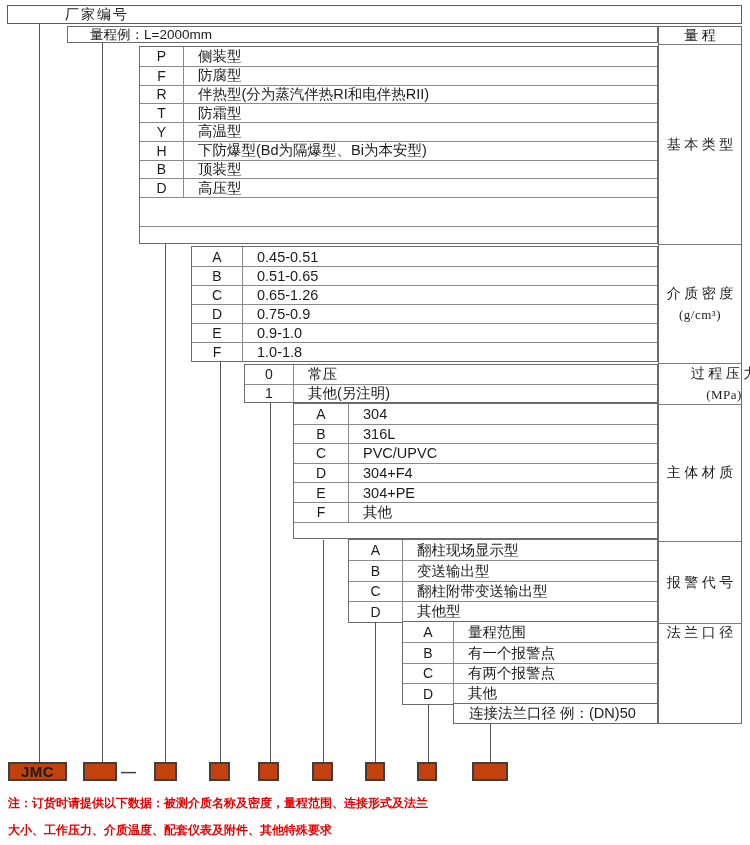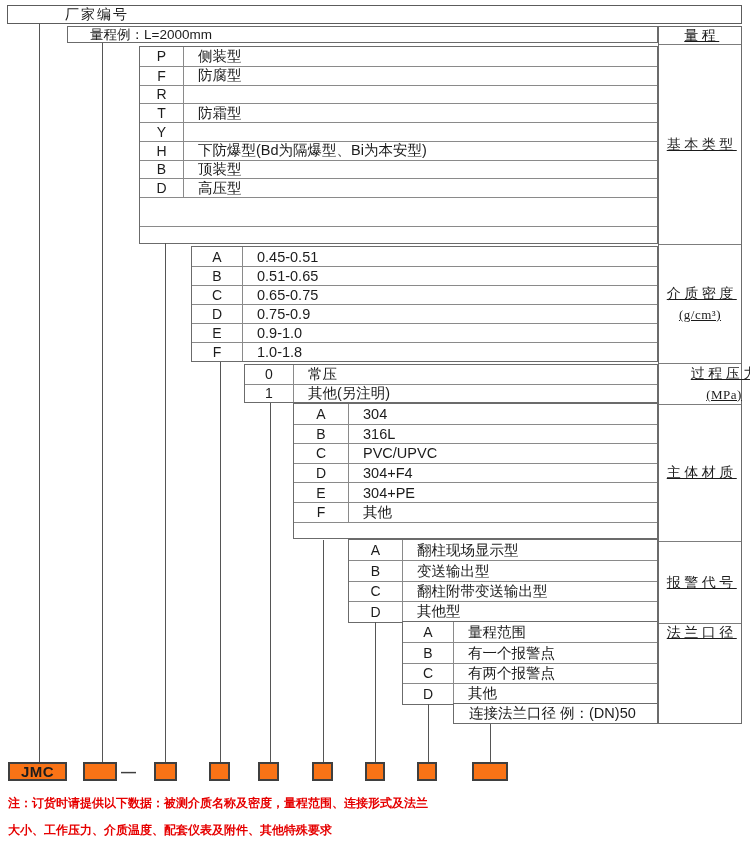--- a/index.html
+++ b/index.html
@@ -17,30 +17,30 @@
   .trow { display:flex; height:var(--rh); align-items:stretch; }
   .trow + .trow { border-top:1px solid #8a8a8a; }
   .empty-row { border-top:1px solid #8a8a8a; }
   .code-cell { width:var(--cw); border-right:1px solid #8a8a8a; display:flex; align-items:center; justify-content:center; font-size:14px; }
   .desc-cell { flex:1; display:flex; align-items:center; padding-left:14px; font-size:14.5px; white-space:nowrap; }
   .t7row { height:19px; display:flex; align-items:center; }
   .t7row .desc-cell { padding-left:15px; }
 
   
   .labels { position:absolute; left:658px; top:26px; width:84px; height:698px; border:1px solid #6b6b6b; }
-  .lcell { display:flex; flex-direction:column; align-items:center; justify-content:center;text-decoration:underline; }
+  .lcell { display:flex; flex-direction:column; align-items:center; justify-content:center; }
   .lcell + .lcell { border-top:1px solid #7d7d7d; }
   .lbl { font-family:"Liberation Serif", serif; font-size:14px; letter-spacing:3.5px; margin-left:3.5px; white-space:nowrap; }
   .lbl2 { font-family:"Liberation Serif", serif; font-size:13px; letter-spacing:0.5px; margin-top:4px; white-space:nowrap; }
 
   
   .vline { position:absolute; width:1px; background:#555555; }
 
   
-  .bbox { position:absolute; top:762px; height:19px; border:2px solid #3f3f3f; background:#f97316; display:flex; align-items:center; justify-content:center; }
+  .bbox { position:absolute; top:762px; height:19px; border:2px solid #3f3f3f; background:#c2410c; display:flex; align-items:center; justify-content:center; }
   .bbox.jmc span { font-weight:bold; font-size:15px; letter-spacing:0.5px; }
   .dash { position:absolute; left:120px; top:762px; width:17px; height:19px; display:flex; align-items:center; justify-content:center; color:#3f3f3f; font-weight:bold; font-size:15px; }
 
   
   .note { position:absolute; left:8px; top:790px; width:740px; color:#e60000; font-weight:bold; font-size:12px; line-height:27px; }
 </style>
 </head>
 <body>
 
 <div class="canvas">
@@ -58,27 +58,29 @@
         <div class="trow">
           <span class="code-cell">P</span>
           <span class="desc-cell">侧装型</span>
         </div>
         <div class="trow">
           <span class="code-cell">F</span>
           <span class="desc-cell">防腐型</span>
         </div>
         <div class="trow">
           <span class="code-cell">R</span>
+          <span class="desc-cell">伴热型(分为蒸汽伴热RI和电伴热RII)</span>
         </div>
         <div class="trow">
           <span class="code-cell">T</span>
           <span class="desc-cell">防霜型</span>
         </div>
         <div class="trow">
           <span class="code-cell">Y</span>
+          <span class="desc-cell">高温型</span>
         </div>
         <div class="trow">
           <span class="code-cell">H</span>
           <span class="desc-cell">下防爆型(Bd为隔爆型、Bi为本安型)</span>
         </div>
         <div class="trow">
           <span class="code-cell">B</span>
           <span class="desc-cell">顶装型</span>
         </div>
         <div class="trow">
@@ -95,21 +97,21 @@
         <div class="trow">
           <span class="code-cell">A</span>
           <span class="desc-cell">0.45-0.51</span>
         </div>
         <div class="trow">
           <span class="code-cell">B</span>
           <span class="desc-cell">0.51-0.65</span>
         </div>
         <div class="trow">
           <span class="code-cell">C</span>
-          <span class="desc-cell">0.65-0.75</span>
+          <span class="desc-cell">0.65-1.26</span>
         </div>
         <div class="trow">
           <span class="code-cell">D</span>
           <span class="desc-cell">0.75-0.9</span>
         </div>
         <div class="trow">
           <span class="code-cell">E</span>
           <span class="desc-cell">0.9-1.0</span>
         </div>
         <div class="trow">

